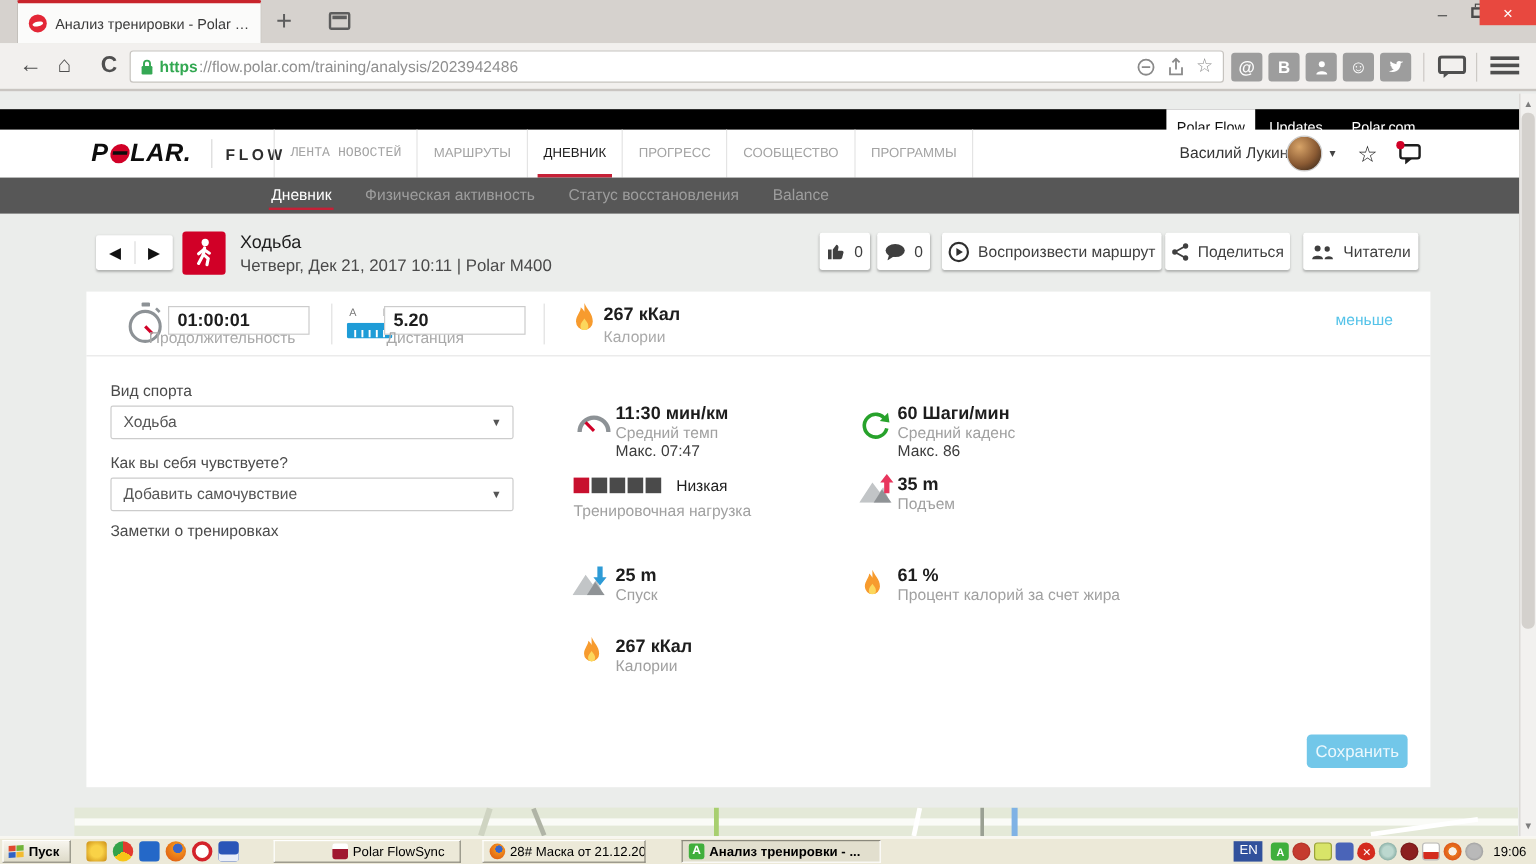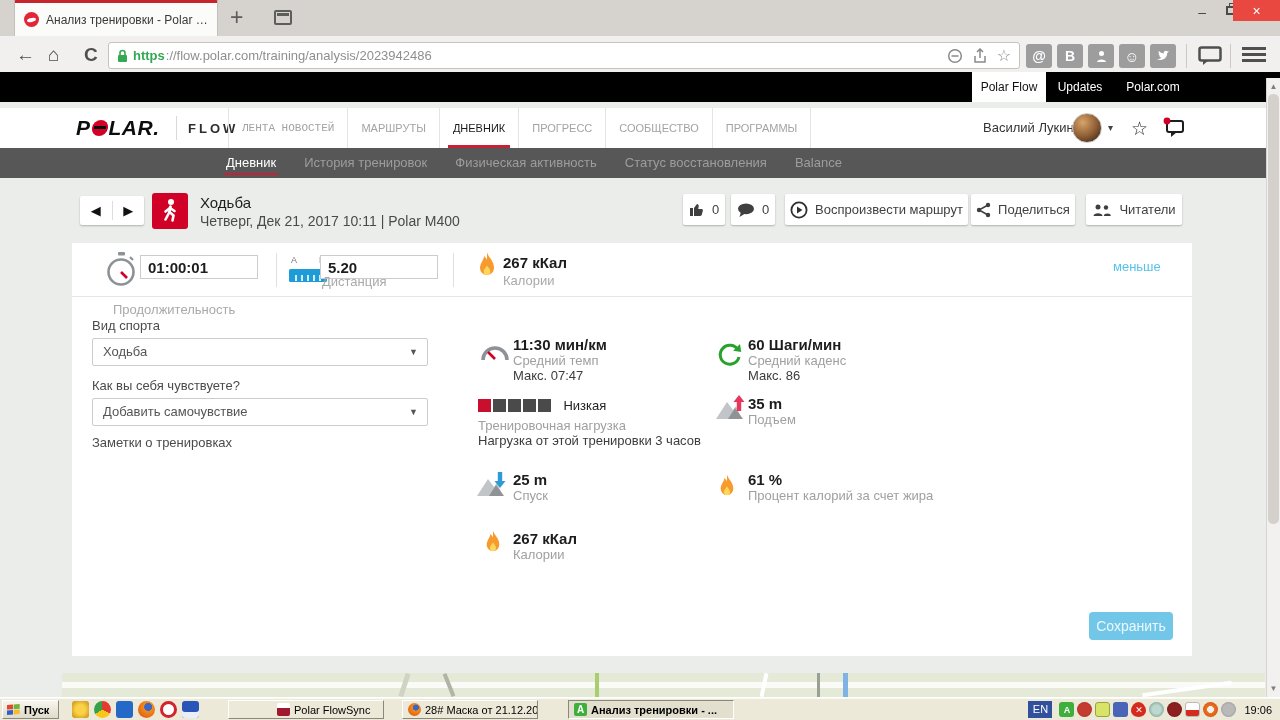--- a/index.html
+++ b/index.html
@@ -32,21 +32,21 @@
   .url-scheme { color:#33a852; font-weight:bold; }
   .url-path { color:#8f8f8f; white-space:nowrap; overflow:hidden; }
   .url-right { margin-left:auto; display:flex; align-items:center; gap:10px; }
   .social { position:absolute; top:8px; width:26px; height:24px; background:#9d9d9d; border-radius:3px;
             color:#fff; font-weight:bold; font-size:14px; display:flex; align-items:center; justify-content:center; }
   .vdiv { position:absolute; top:8px; width:1px; height:24px; background:#ccc9c5; }
   .hamburger { position:absolute; left:1242px; top:11px; width:24px; height:16px; }
   .hamburger i { display:block; height:3px; background:#4f4f4f; margin-bottom:3px; }
 
   
-  .polar-topbar { position:absolute; top:72px; left:0; width:1280px; height:30px; background:#000; }
+  .polar-topbar { position:absolute; top:91px; left:0; width:1280px; height:30px; background:#000; }
   .ptab { position:absolute; top:0; height:30px; line-height:30px; text-align:center; font-size:12px; color:#fff; }
   .ptab.active { background:#fff; color:#111; }
 
   
   .polar-header { position:absolute; top:108px; left:0; width:1280px; height:40px; background:#fff; }
   .logo { position:absolute; left:76px; top:8px; font-size:21px; font-weight:bold; font-style:italic;
           letter-spacing:.5px; color:#0d0d0d; display:flex; align-items:center; }
   .logo-o { display:inline-block; width:16px; height:16px; border-radius:50%; background:#d10027; margin:0 1px; position:relative; transform:skewX(-8deg); }
   .logo-o::after { content:""; position:absolute; left:2px; top:6px; width:12px; height:3px; background:#0d0d0d; }
   .logo-sep { position:absolute; left:176px; top:8px; width:1px; height:24px; background:#d9d9d9; }
@@ -230,21 +230,20 @@
   <span class="hdr-star">☆</span>
   <svg class="hdr-flag" width="24" height="20">
     <rect x="5" y="4" width="16" height="11" rx="2" stroke="#1d1d1d" stroke-width="2" fill="none"></rect>
     <path d="M9 15v5l6-5z" fill="#1d1d1d"></path>
     <circle cx="5" cy="4" r="3.4" fill="#d10027"></circle>
   </svg>
 </div>
 
 <div class="subnav">
   <span class="subnav-item active">Дневник</span>
-  <span class="subnav-item">История тренировок</span>
   <span class="subnav-item">Физическая активность</span>
   <span class="subnav-item">Статус восстановления</span>
   <span class="subnav-item">Balance</span>
 </div>
 
 <div class="pager">
   <span class="pager-btn">◀</span>
   <span class="pager-div"></span>
   <span class="pager-btn">▶</span>
 </div>
@@ -304,21 +303,21 @@
 
 <div class="card">
 
   <svg class="abs" style="left:33px; top:8px;" width="32" height="36">
     <rect x="13" y="1" width="7" height="3.5" rx="1" fill="#8d9296"></rect>
     <line x1="25" y1="6" x2="28" y2="9" stroke="#8d9296" stroke-width="2.2"></line>
     <circle cx="16" cy="21" r="12.5" stroke="#8d9296" stroke-width="2.6" fill="#fff"></circle>
     <line x1="16" y1="21" x2="22" y2="27" stroke="#d10027" stroke-width="2.6"></line>
   </svg>
   <input class="sum-input" style="left: 68px; top: 12px; width: 118px;" value="01:00:01">
-  <span class="sum-label" style="left:41px; top:31px;margin-top:28px;">Продолжительность</span>
+  <span class="sum-label" style="left:52px; top:31px;">Продолжительность</span>
   <span class="sum-vdiv" style="left:204px;"></span>
   <span class="ab-marks">A B</span>
   <svg class="abs" style="left:217px; top:26px;" width="38" height="13">
     <rect width="38" height="13" rx="1.5" fill="#1e9cd7"></rect>
     <g stroke="#fff" stroke-width="1.6">
         <line x1="7" y1="6" x2="7" y2="12"></line>
         <line x1="13" y1="6" x2="13" y2="12"></line>
         <line x1="19" y1="6" x2="19" y2="12"></line>
         <line x1="25" y1="6" x2="25" y2="12"></line>
         <line x1="31" y1="6" x2="31" y2="12"></line>
@@ -367,21 +366,20 @@
     <div class="l">Средний каденс</div>
     <div class="m">Макс. 86</div>
   </div>
 
   <div class="abs" style="left:406px; top:153px;">
     <span>
       <span class="load-sq filled"></span><span class="load-sq"></span><span class="load-sq"></span><span class="load-sq"></span><span class="load-sq"></span>
     </span>
     <span style="font-size:13px; color:#1d1d1d; margin-left:6px; vertical-align:middle;">Низкая</span>
     <div class="l" style="font-size:13px; color:#a0a0a0; margin-top:4px;">Тренировочная нагрузка</div>
-    <div class="m" style="font-size:13px; color:#3c3c3c; width:250px; line-height:15px;">Нагрузка от этой тренировки 3 часов</div>
   </div>
 
   <svg class="abs" style="left:644px; top:151px;" width="30" height="25">
     <polygon points="0,25 11,8 17,16 20,12 26,25" fill="#c2c5c7"></polygon>
     <polygon points="12,25 19,14 27,25" fill="#8f9396"></polygon>
     <path d="M23 1l5.5 7h-3.3v9h-4.4V8h-3.3z" fill="#e8365d"></path>
   </svg>
   <div class="stat-text abs" style="left:676px; top:152px;">
     <div class="v">35 m</div>
     <div class="l">Подъем</div>

